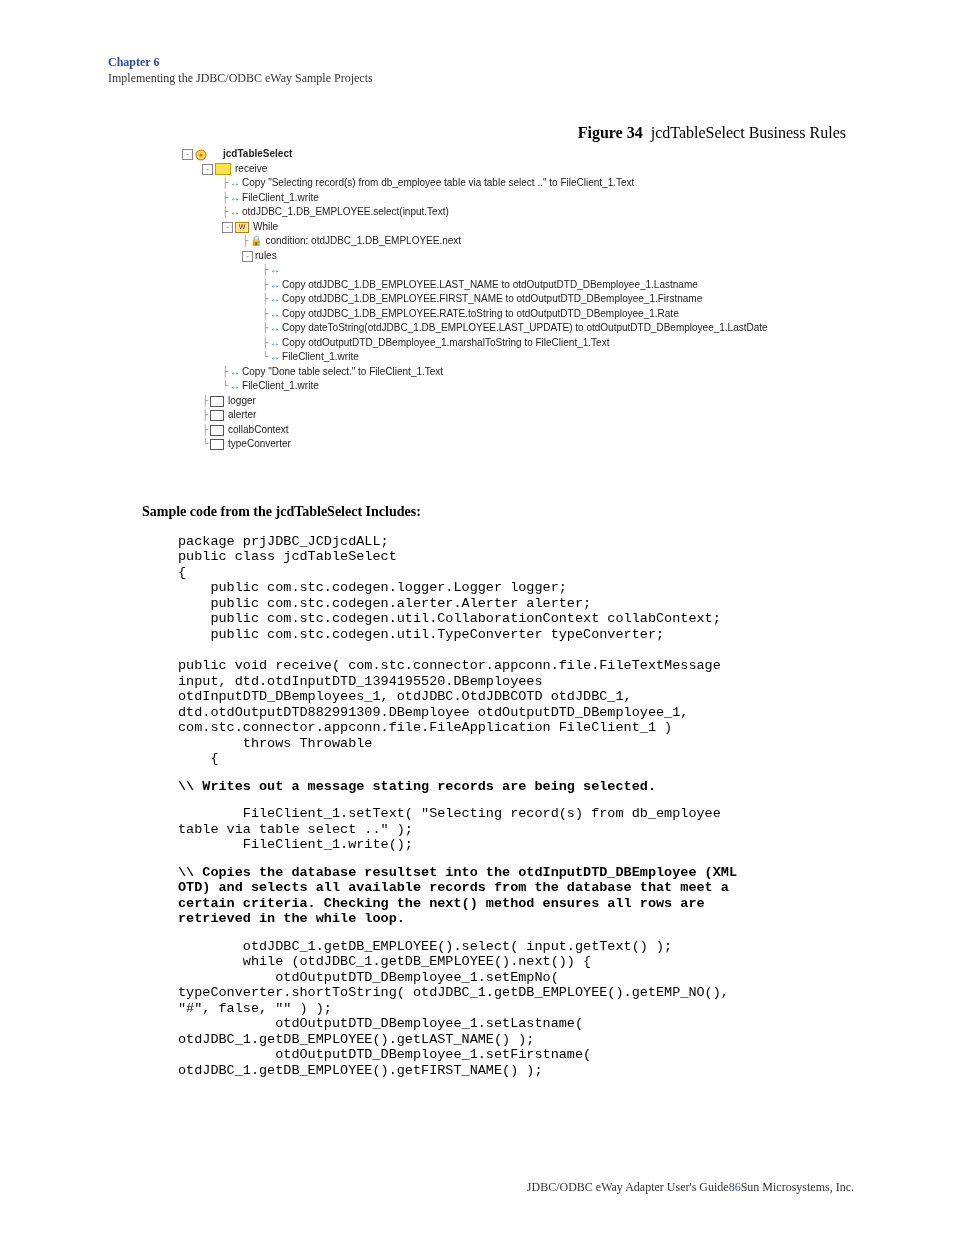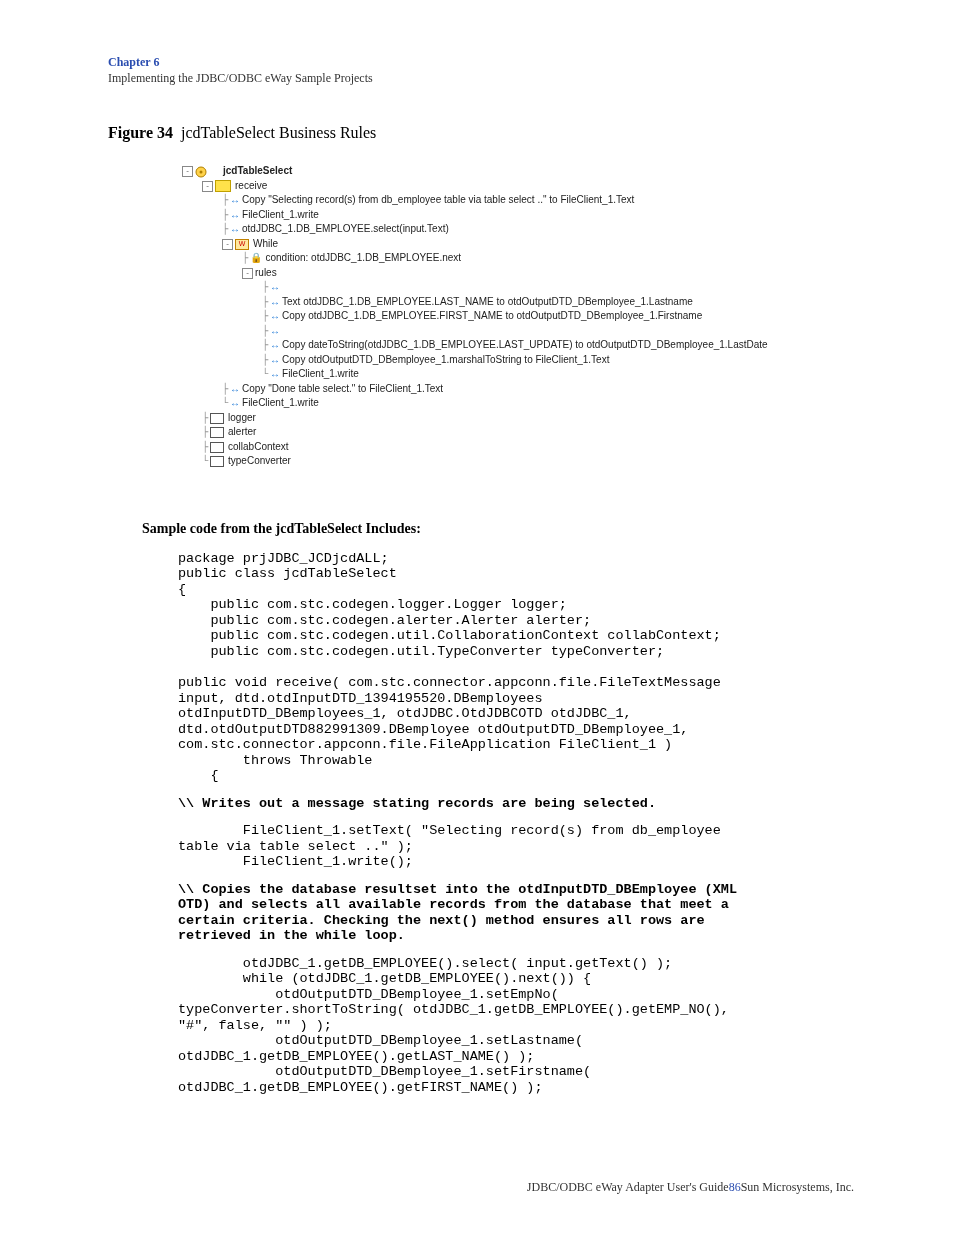--- a/index.html
+++ b/index.html
@@ -24,23 +24,23 @@
     margin-bottom: 38px;
   }
   .header-left { text-align: left; }
   .header-right { text-align: right; }
   .header-chapter, .header-section {
     color: #2a4db0;
     font-weight: bold;
   }
   .header-sub { color: #333; }
   .figure-title {
-    text-align: left;
+    text-align: right;
     font-size: 16px;
-    margin-bottom: 22px;
+    margin-bottom: 5px;
   }
   .figure-title .fig-bold { font-weight: bold; }
   .tree {
     font-family: Verdana, Arial, sans-serif;
     font-size: 10px;
     color: #222;
     margin-left: 74px;
     margin-bottom: 52px;
     line-height: 1.45;
   }
@@ -201,32 +201,33 @@
 
     <div class="tree-row">
         <span class="tree-indent i4"></span>
         <span class="branch-l">├</span>
         <span class="ico-arrows">↔</span>
       </div>
     <div class="tree-row">
         <span class="tree-indent i4"></span>
         <span class="branch-l">├</span>
         <span class="ico-arrows">↔</span>
-        <span>Text otdJDBC_1.DB_EMPLOYEE.LAST_NAME to otdOutputDTD_DBemployee_1.Lastname</span>
+        <span>Copy otdJDBC_1.DB_EMPLOYEE.LAST_NAME to otdOutputDTD_DBemployee_1.Lastname</span>
       </div>
     <div class="tree-row">
         <span class="tree-indent i4"></span>
         <span class="branch-l">├</span>
         <span class="ico-arrows">↔</span>
         <span>Copy otdJDBC_1.DB_EMPLOYEE.FIRST_NAME to otdOutputDTD_DBemployee_1.Firstname</span>
       </div>
     <div class="tree-row">
         <span class="tree-indent i4"></span>
         <span class="branch-l">├</span>
         <span class="ico-arrows">↔</span>
+        <span>Copy otdJDBC_1.DB_EMPLOYEE.RATE.toString to otdOutputDTD_DBemployee_1.Rate</span>
       </div>
     <div class="tree-row">
         <span class="tree-indent i4"></span>
         <span class="branch-l">├</span>
         <span class="ico-arrows">↔</span>
         <span>Copy dateToString(otdJDBC_1.DB_EMPLOYEE.LAST_UPDATE) to otdOutputDTD_DBemployee_1.LastDate</span>
       </div>
     <div class="tree-row">
         <span class="tree-indent i4"></span>
         <span class="branch-l">├</span>

